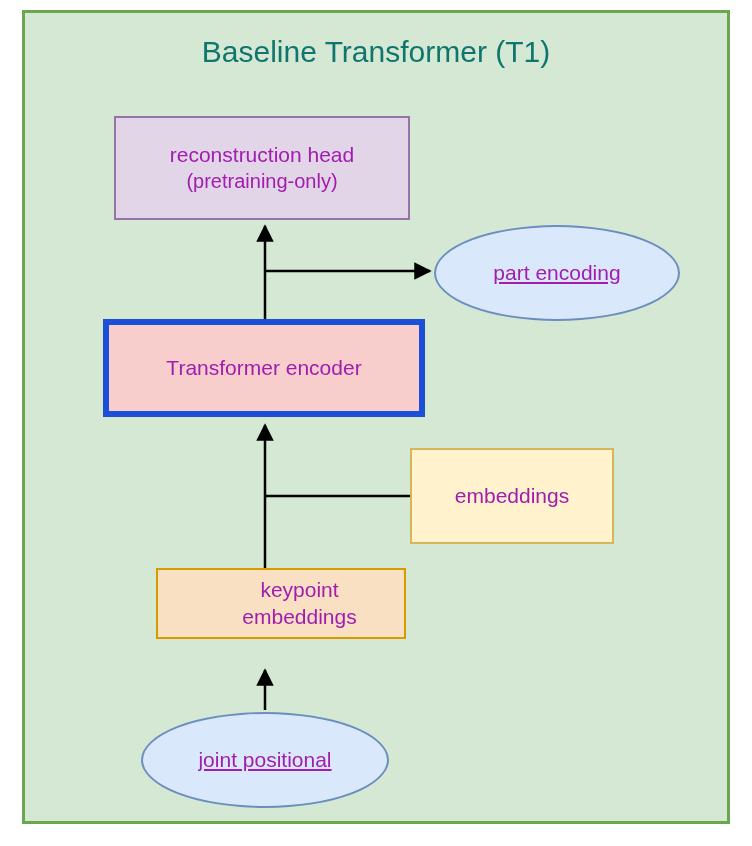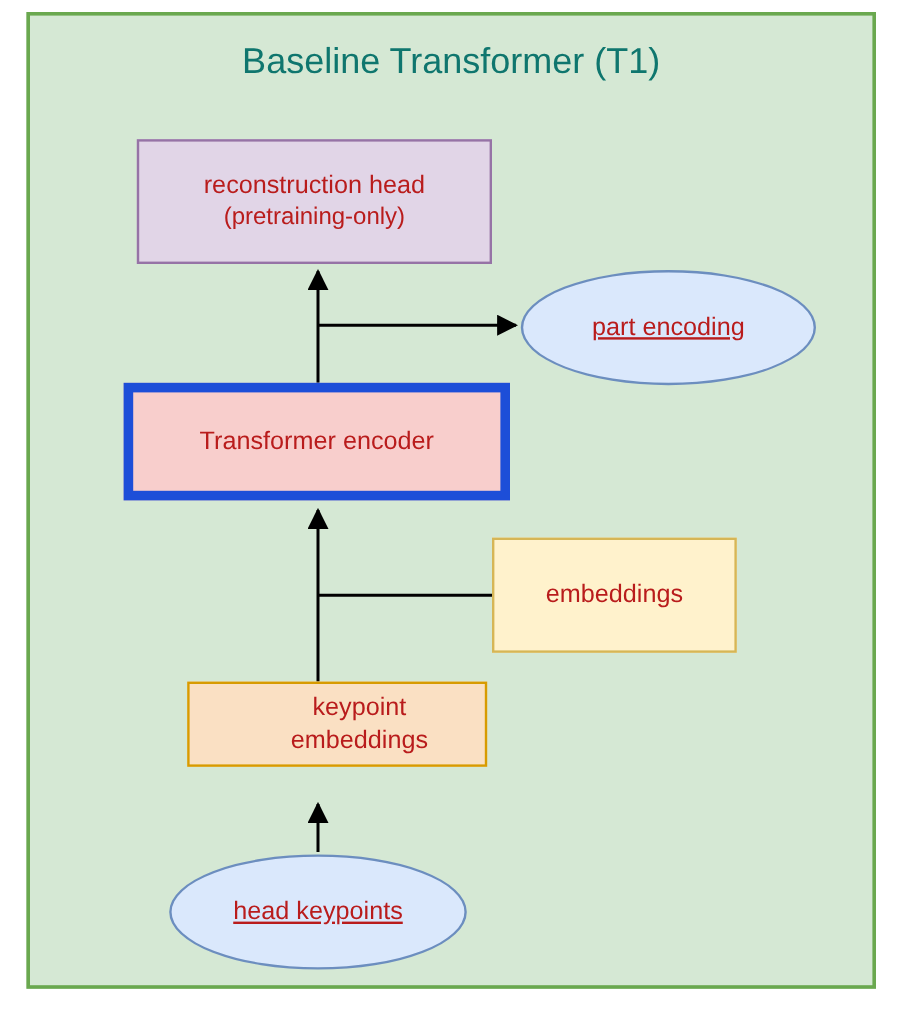--- a/index.html
+++ b/index.html
@@ -45,21 +45,21 @@
     height: 846px;
     overflow: visible;
   }
   .node {
     position: absolute;
     box-sizing: border-box;
     display: flex;
     align-items: center;
     justify-content: flex-start;
     text-align: center;
-    color: #b91c1c;
+    color: #a21caf;
     line-height: 1.25;
   }
   .node .lines {
     display: block;
     width: 100%;
     padding: 0 6px;
     box-sizing: border-box;
   }
   .node .l1 { display: block; }
   .node .l2 { display: block; }
@@ -76,21 +76,21 @@
   }
   #node-recon .l2 { font-size: 20px; }
 
   
   #node-encoder {
     left: 103px;
     top: 319px;
     width: 322px;
     height: 98px;
     background: #f8cecc;
-    border: 8px solid #1d4ed8;
+    border: 6px solid #1d4ed8;
     font-size: 21px;
   }
 
   
   #node-pos {
     left: 410px;
     top: 448px;
     width: 204px;
     height: 96px;
     background: #fff2cc;
@@ -196,17 +196,17 @@
 
   <div class="node" id="node-kp">
     <span class="lines">
       <span class="l1">keypoint</span>
       <span class="l2">embeddings</span>
     </span>
   </div>
 
   <div class="node ellipse" id="node-joint">
     <span class="lines">
-      <span class="l1">head keypoints</span>
+      <span class="l1">joint positional</span>
     </span>
   </div>
 
 </div>
 
 </body></html>

